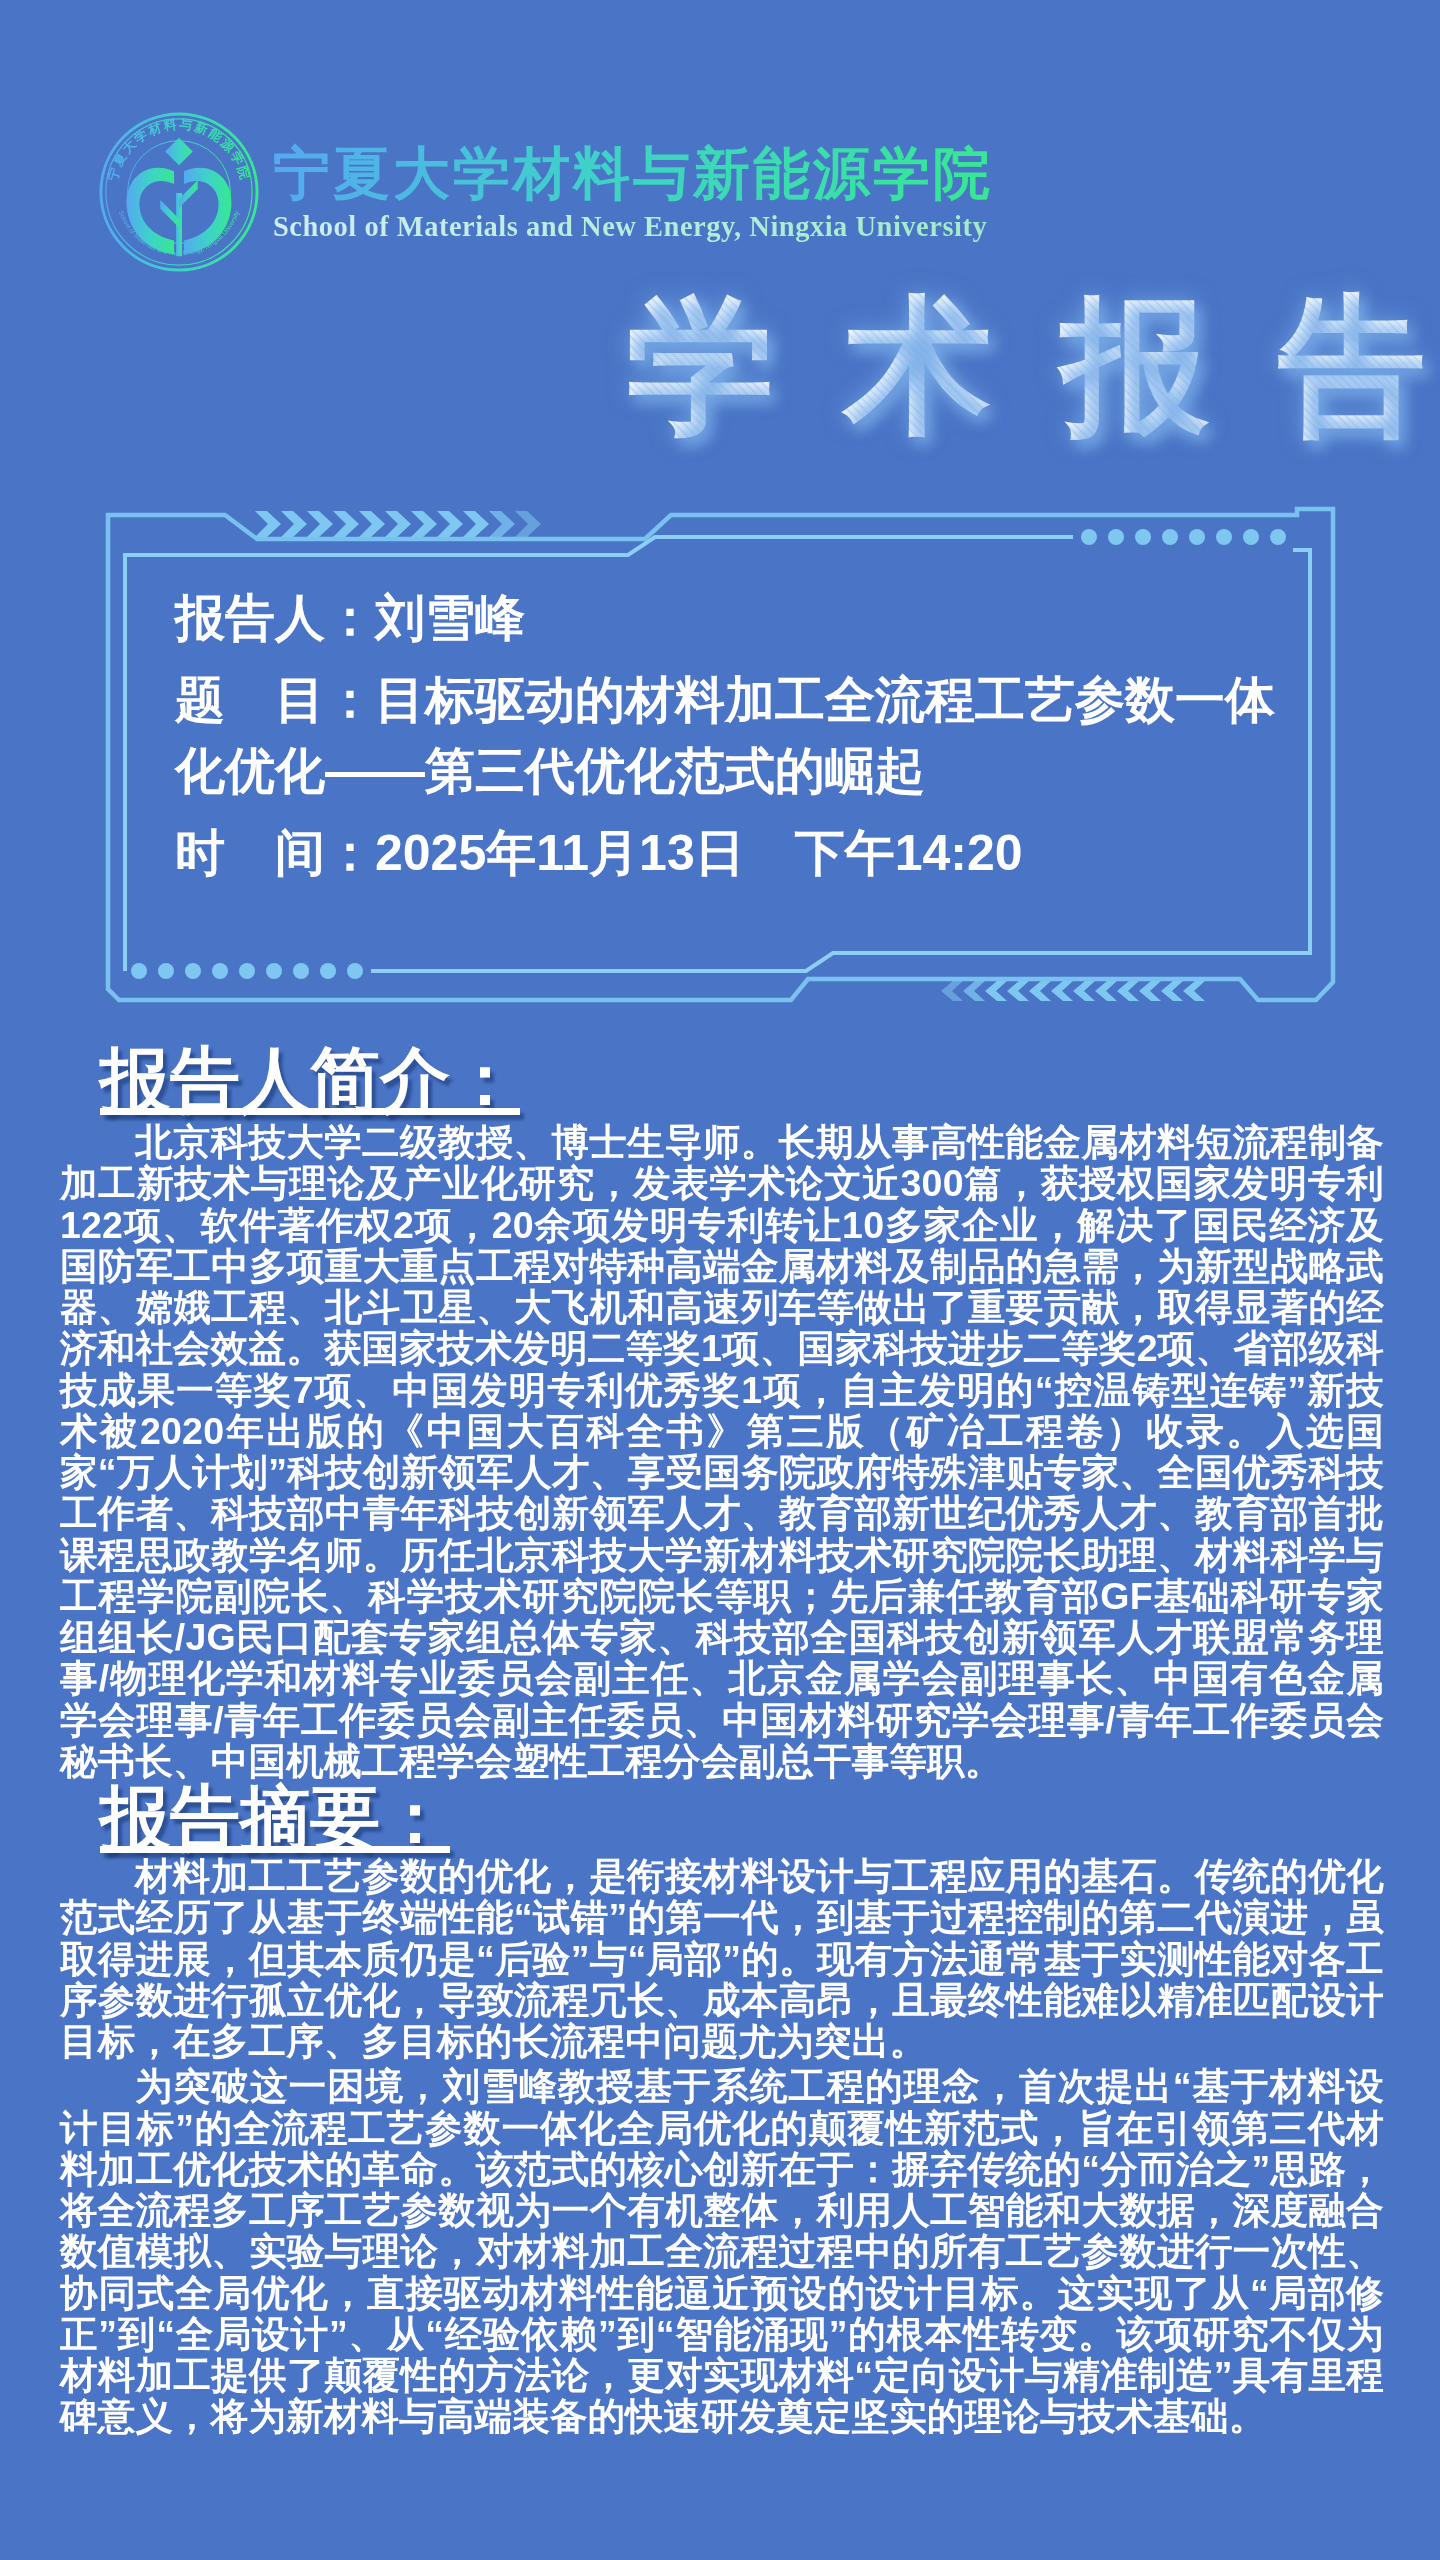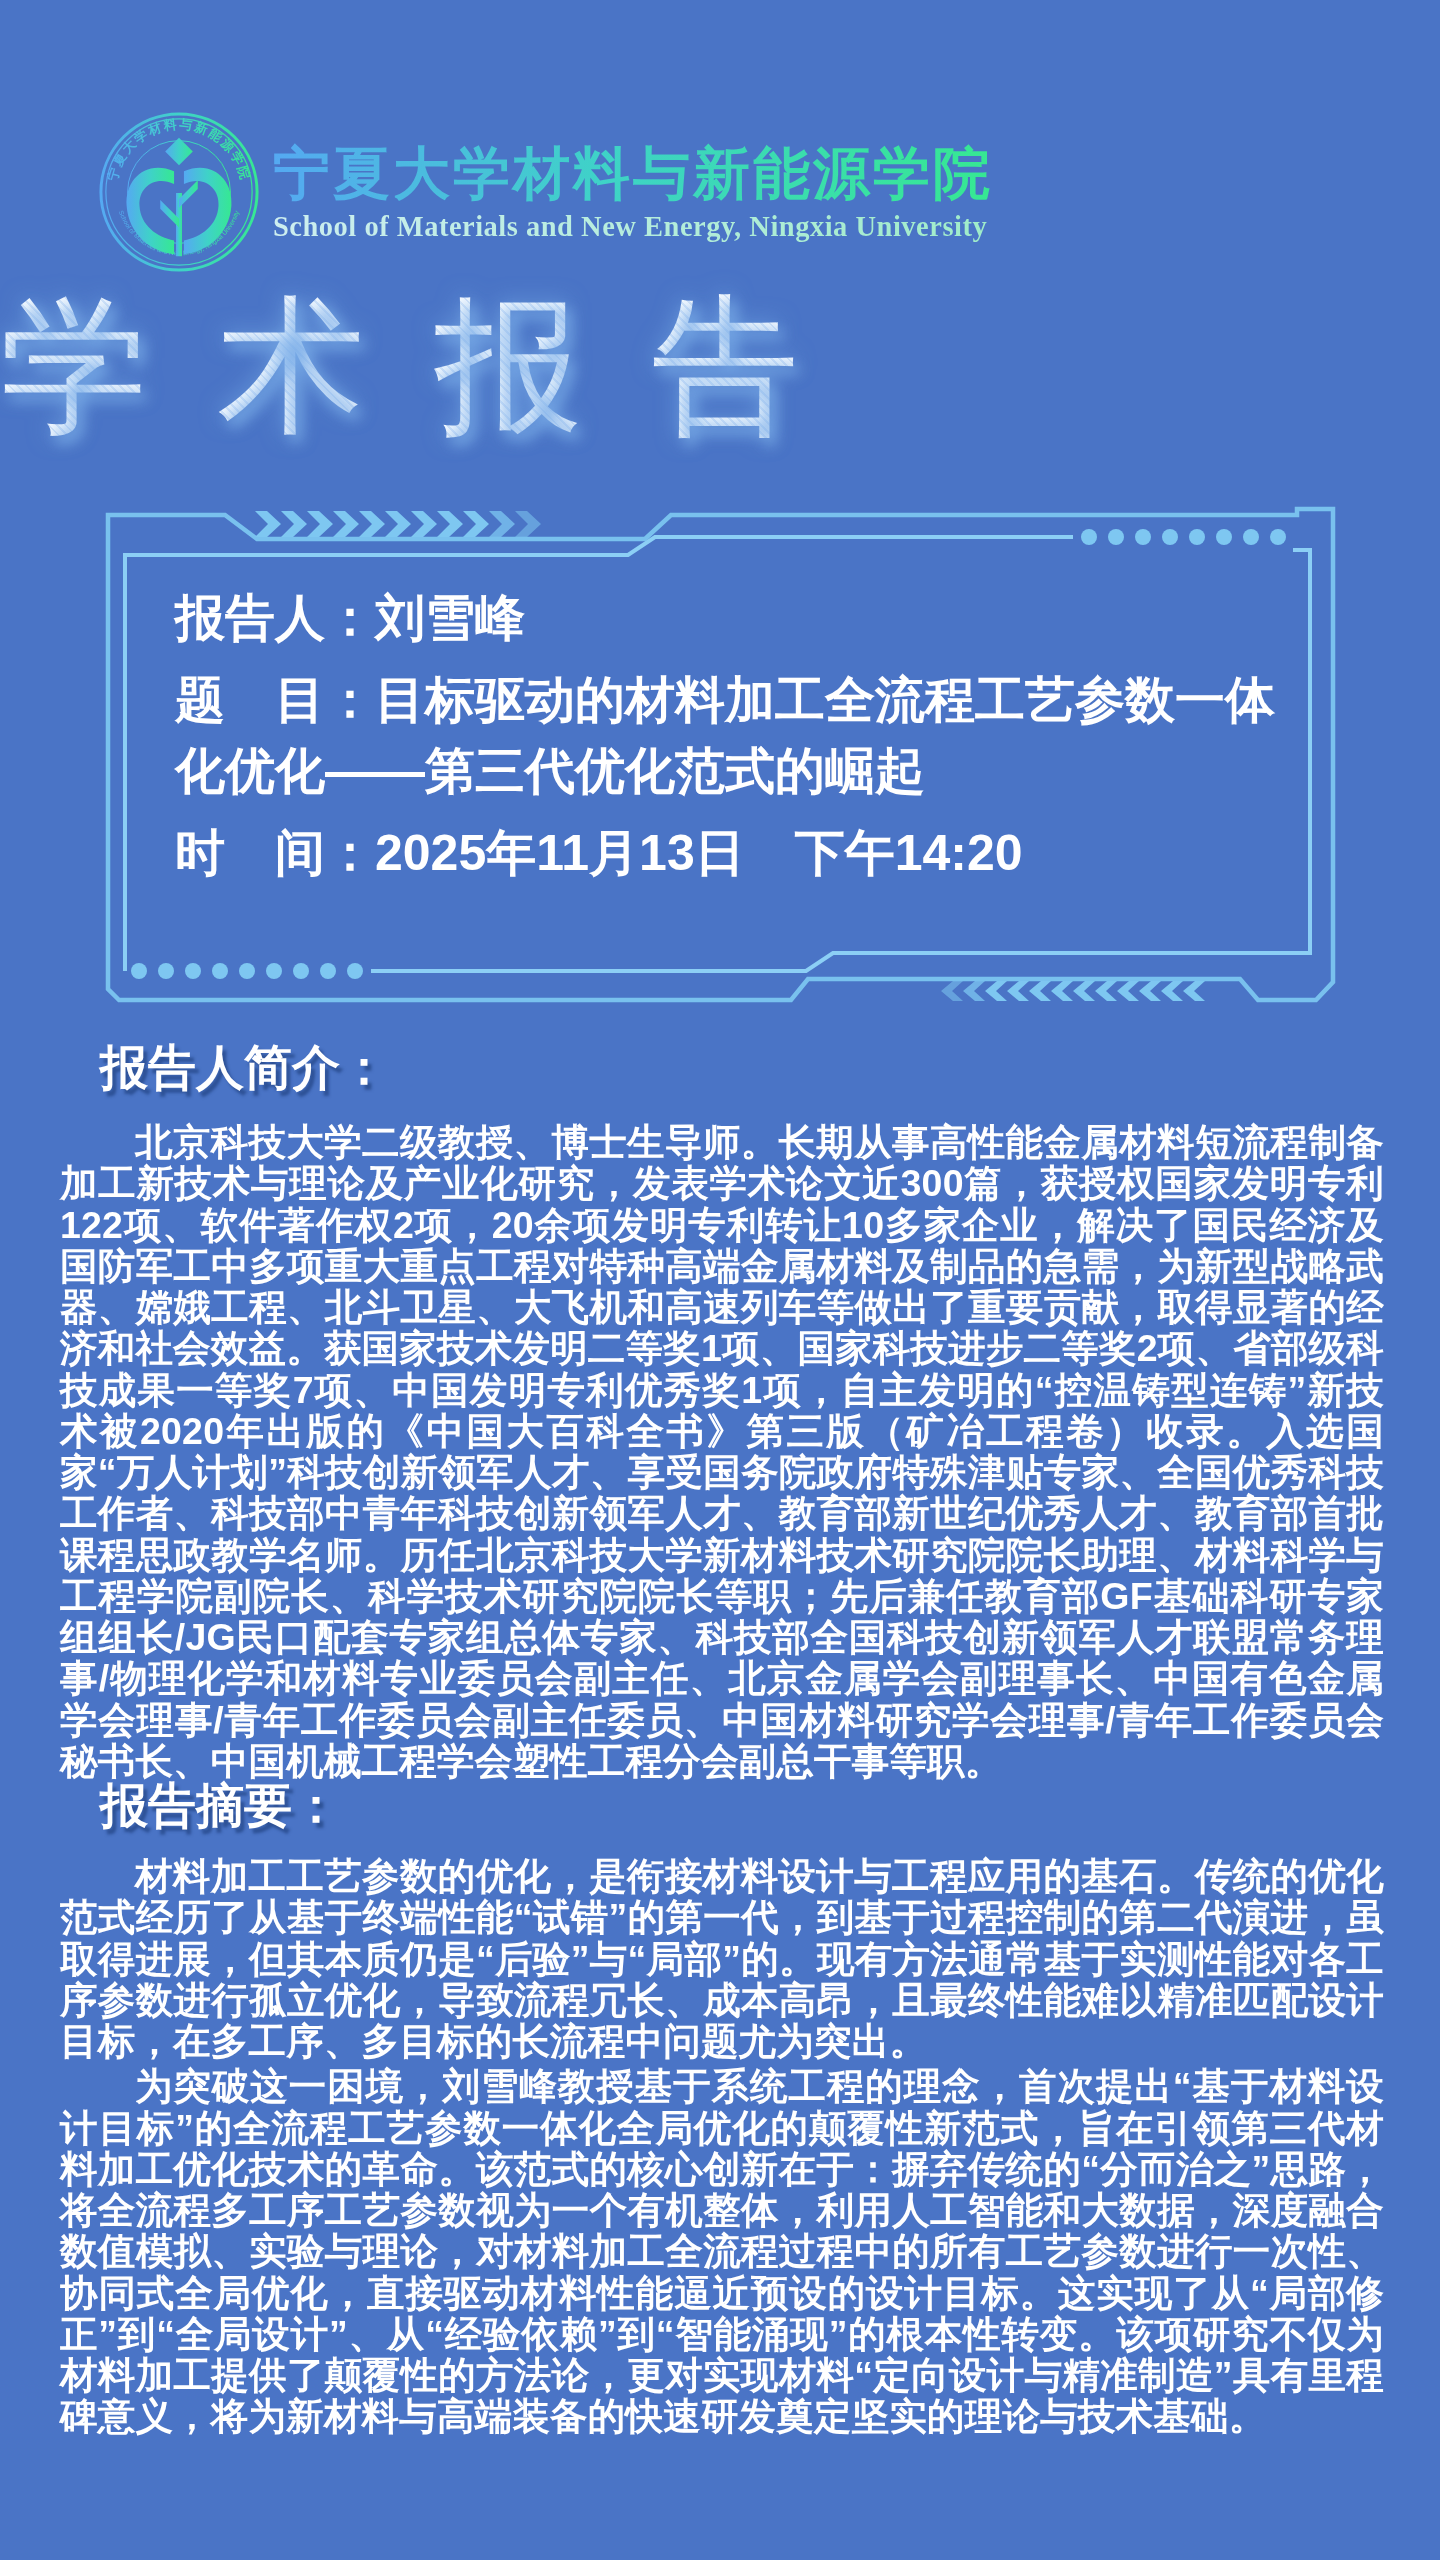--- a/index.html
+++ b/index.html
@@ -27,42 +27,43 @@
       background:linear-gradient(90deg,#55a9f2 0%,#3fd2c8 45%,#36e892 100%);
       -webkit-background-clip:text;background-clip:text;color:transparent;
     }
     .brand-en{
       background:linear-gradient(90deg,#cdeef0 0%,#9fecc9 100%);
       -webkit-background-clip:text;background-clip:text;color:transparent;
     }
   }
   
   .main-title{
-    position:absolute;left:0;top:288px;width:100%;text-align:left;
-    font-size:148px;font-weight:400;letter-spacing:14px;line-height:1.05;
+    position:absolute;left:0;top:288px;width:100%;text-align:right;
+    font-size:148px;font-weight:700;letter-spacing:14px;line-height:1.05;
     color:#ffffff;
     text-shadow:6px 8px 14px rgba(120,170,230,0.85),0 0 22px rgba(140,195,245,0.55);
   }
   @supports (-webkit-background-clip:text){
     .main-title{
       background:repeating-linear-gradient(45deg,#ffffff 0 4px,#dde9fa 4px 6px);
       -webkit-background-clip:text;background-clip:text;color:transparent;
     }
   }
   
   .info-box{position:absolute;left:105px;top:503px;width:1233px;height:505px;}
   .frame-svg{position:absolute;left:0;top:0;width:1233px;height:505px;}
   .info-content{position:absolute;left:70px;right:52px;top:80px;}
   .info-row{font-size:50px;font-weight:700;line-height:1.42;margin:0 0 11px 0;}
   .info-label{white-space:pre;}
   
   .section-heading{
     position:absolute;left:100px;
-    font-size:48px;font-weight:800;line-height:1.15;
+    font-size:70px;font-weight:800;line-height:1.15;
     text-shadow:4px 5px 3px rgba(22,52,112,0.55);
+    text-decoration:underline;
   }
   #bio-heading{top:1040px;}
   #abstract-heading{top:1778px;text-align:center;}
   .body-block{
     position:absolute;left:56px;right:52px;
     font-size:37.5px;font-weight:600;line-height:1.1;
     text-align:justify;letter-spacing:0.2px;
   }
   #bio-text{top:1118px;}
   #abstract-text{top:1852px;}

